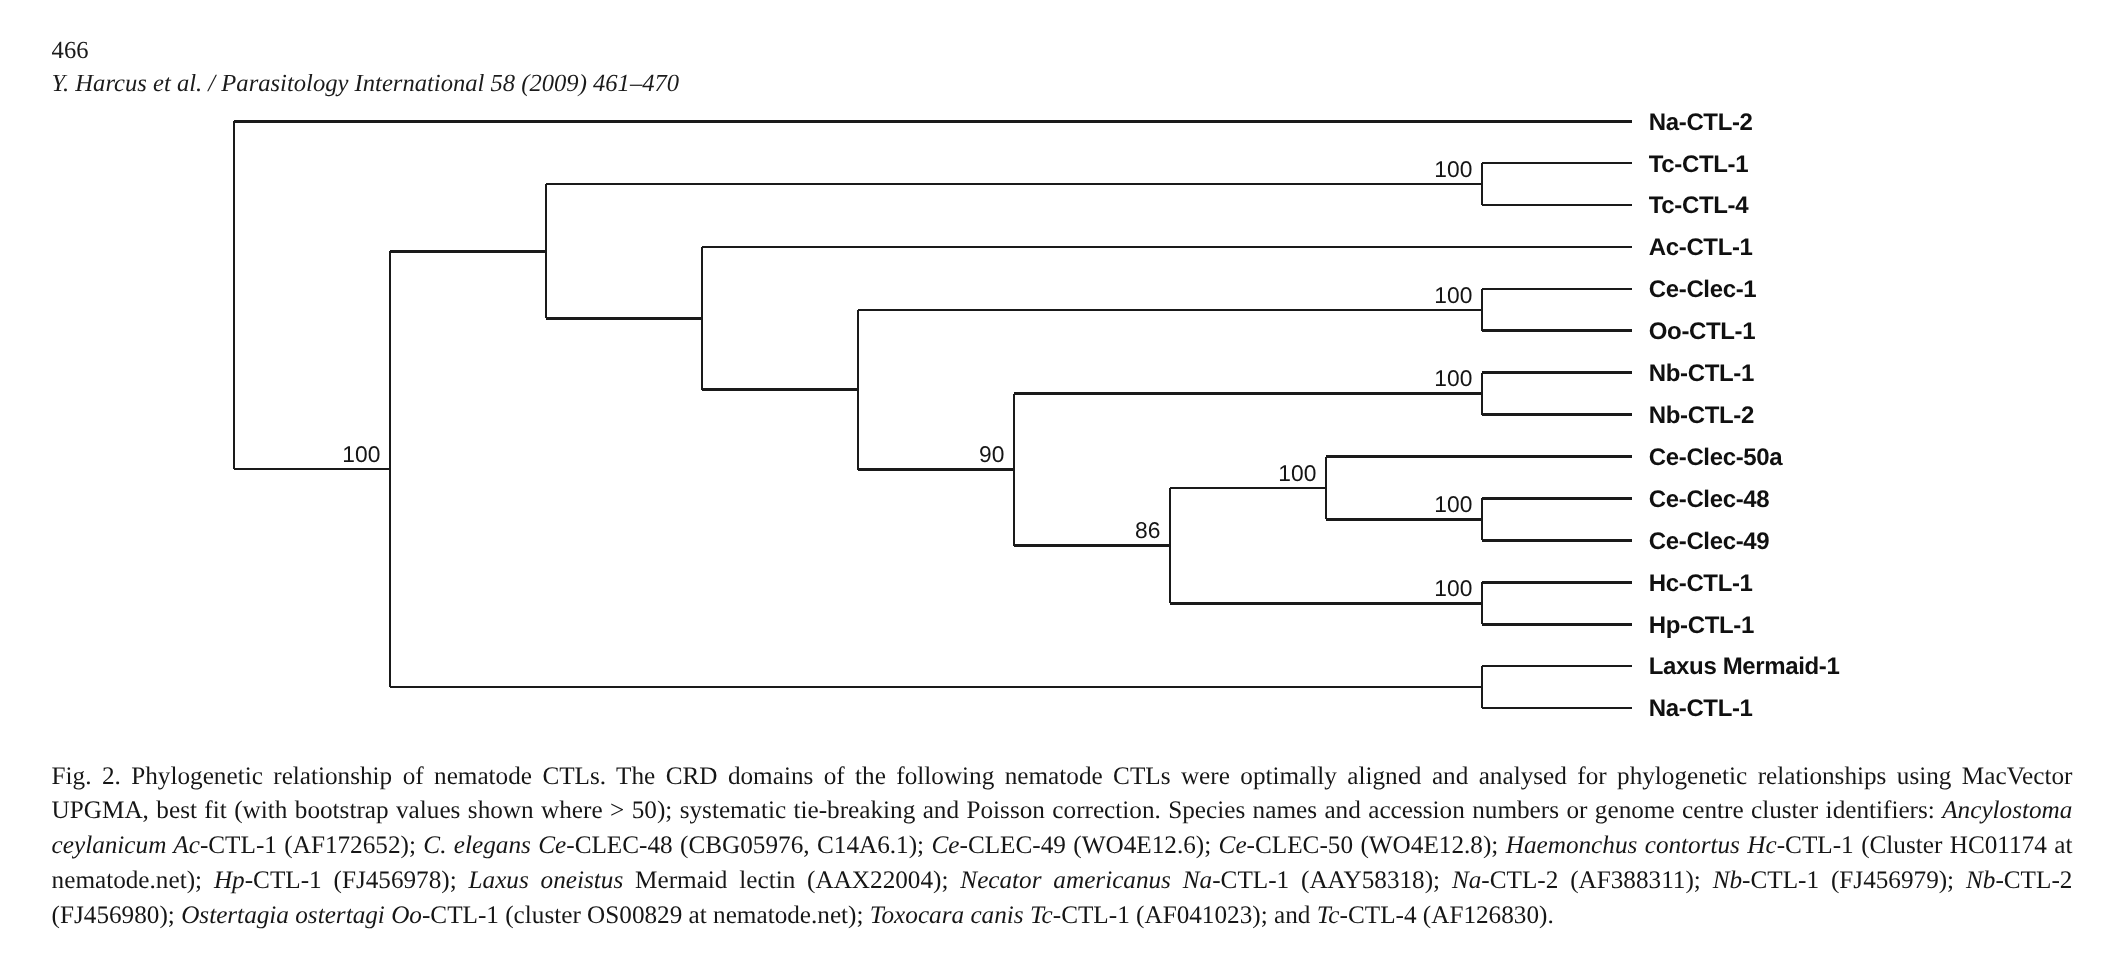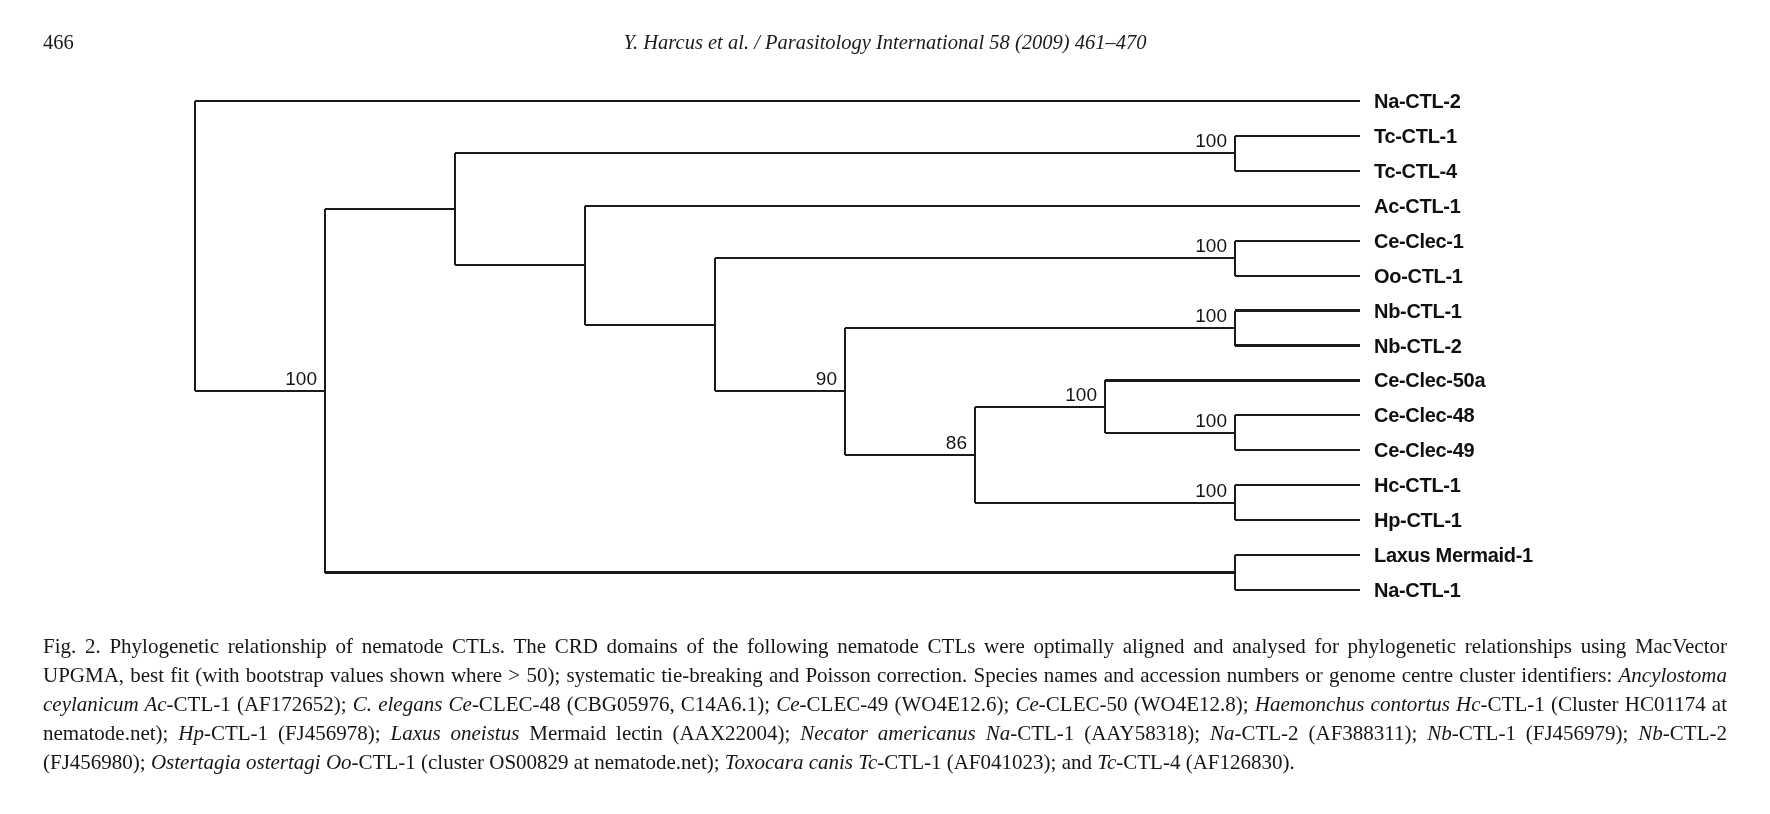--- a/index.html
+++ b/index.html
@@ -1,20 +1,20 @@
 <!DOCTYPE html>
 <html><head>
 <meta charset="utf-8">
 <style>
   html,body{margin:0;padding:0;background:#ffffff;}
   .page{position:relative;width:1770px;height:814px;background:#ffffff;overflow:hidden;
         font-family:"Liberation Serif",serif;color:#1b1b1b;}
   .running-head{position:absolute;top:31px;left:43px;right:43px;height:26px;font-size:20.5px;}
   .page-number{position:absolute;left:0;top:0;font-style:normal;}
-  .rh-title{display:block;text-align:center;font-style:italic;}
+  .rh-title{display:block;font-style:italic;margin-top:28px;}
   .tree-svg{position:absolute;top:0;left:0;}
   .branch{stroke:#1a1a1a;stroke-width:2.2;shape-rendering:crispEdges;}
   .leaf-label{font-family:"Liberation Sans",sans-serif;font-weight:bold;font-size:20px;
               fill:#101010;letter-spacing:-0.3px;}
   .boot-label{font-family:"Liberation Sans",sans-serif;font-size:19px;fill:#151515;}
   .caption{position:absolute;top:632px;left:43px;width:1684px;font-size:21px;line-height:29px;
            text-align:justify;color:#161616;}
   .caption .b{font-weight:normal;}
   .caption .i{font-style:italic;}
 </style>

